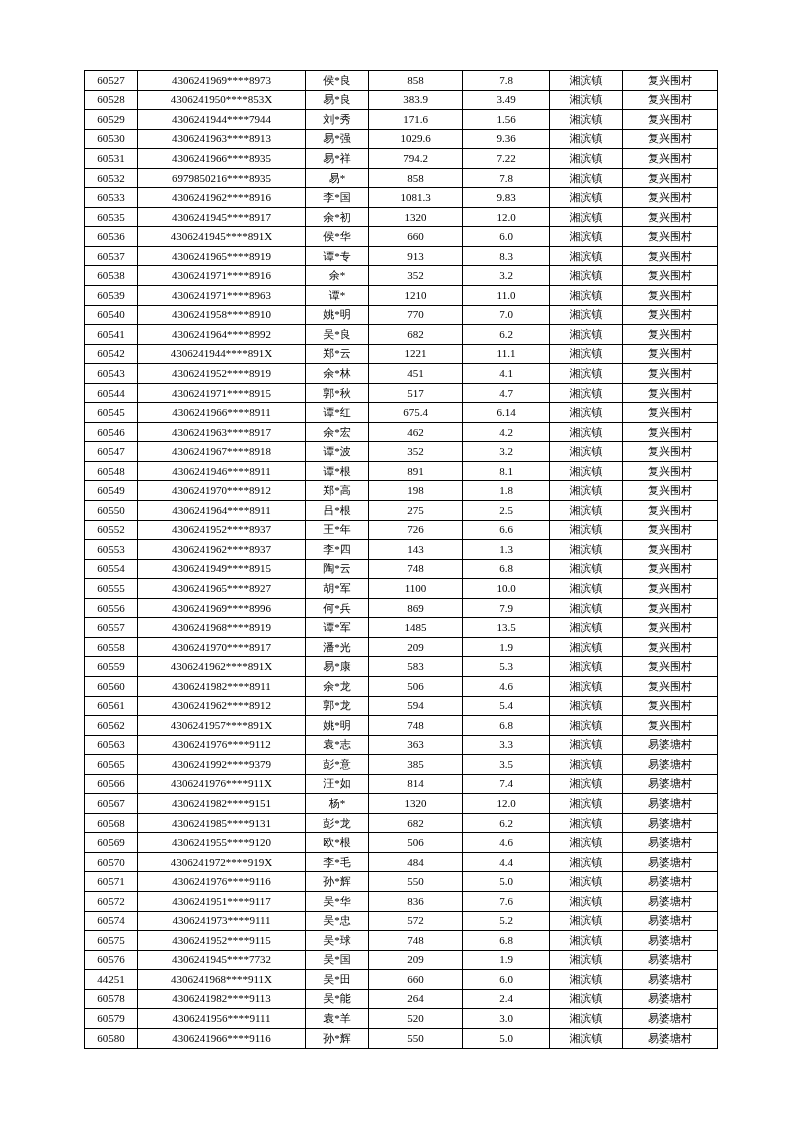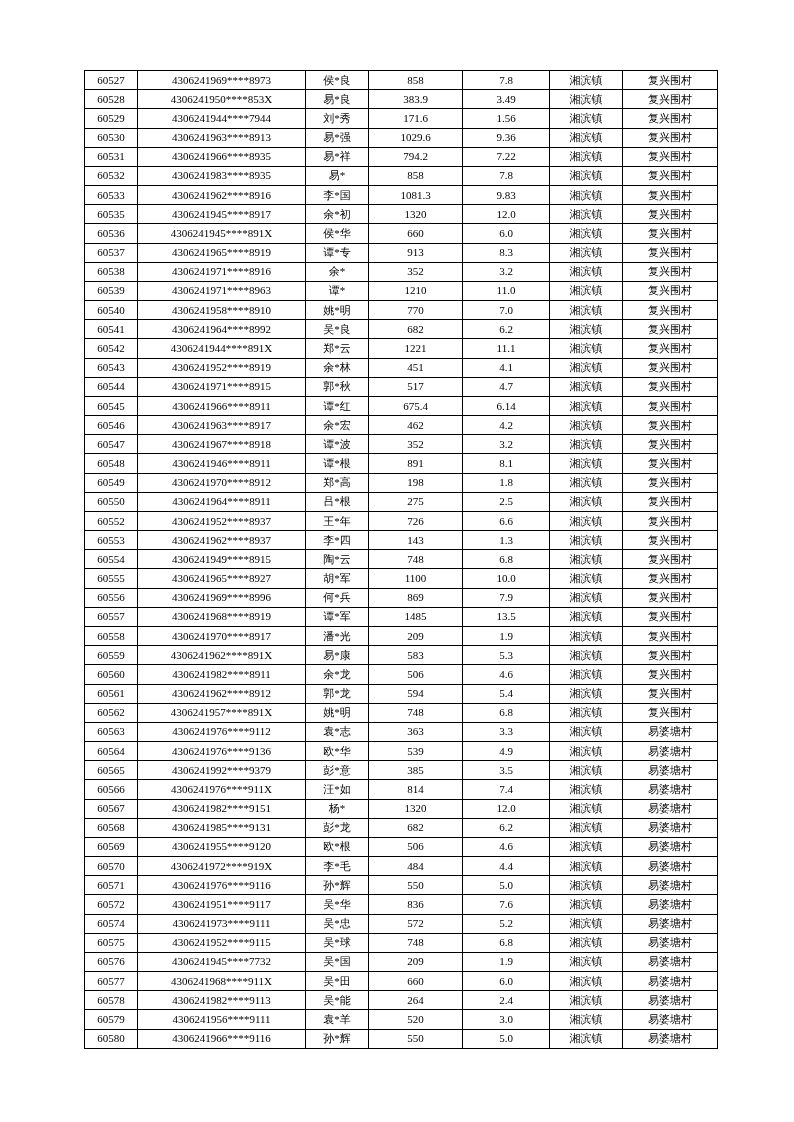--- a/index.html
+++ b/index.html
@@ -93,21 +93,21 @@
           <td>60531</td>
           <td>4306241966****8935</td>
           <td>易*祥</td>
           <td>794.2</td>
           <td>7.22</td>
           <td>湘滨镇</td>
           <td>复兴围村</td>
         </tr>
         <tr>
           <td>60532</td>
-          <td>4306241983****8935</td>
+          <td>6979850216****8935</td>
           <td>易*</td>
           <td>858</td>
           <td>7.8</td>
           <td>湘滨镇</td>
           <td>复兴围村</td>
         </tr>
         <tr>
           <td>60533</td>
           <td>4306241962****8916</td>
           <td>李*国</td>
@@ -362,29 +362,20 @@
         <tr>
           <td>60563</td>
           <td>4306241976****9112</td>
           <td>袁*志</td>
           <td>363</td>
           <td>3.3</td>
           <td>湘滨镇</td>
           <td>易婆塘村</td>
         </tr>
         <tr>
-          <td>60564</td>
-          <td>4306241976****9136</td>
-          <td>欧*华</td>
-          <td>539</td>
-          <td>4.9</td>
-          <td>湘滨镇</td>
-          <td>易婆塘村</td>
-        </tr>
-        <tr>
           <td>60565</td>
           <td>4306241992****9379</td>
           <td>彭*意</td>
           <td>385</td>
           <td>3.5</td>
           <td>湘滨镇</td>
           <td>易婆塘村</td>
         </tr>
         <tr>
           <td>60566</td>
@@ -470,21 +461,21 @@
         <tr>
           <td>60576</td>
           <td>4306241945****7732</td>
           <td>吴*国</td>
           <td>209</td>
           <td>1.9</td>
           <td>湘滨镇</td>
           <td>易婆塘村</td>
         </tr>
         <tr>
-          <td>60577</td>
+          <td>44251</td>
           <td>4306241968****911X</td>
           <td>吴*田</td>
           <td>660</td>
           <td>6.0</td>
           <td>湘滨镇</td>
           <td>易婆塘村</td>
         </tr>
         <tr>
           <td>60578</td>
           <td>4306241982****9113</td>

